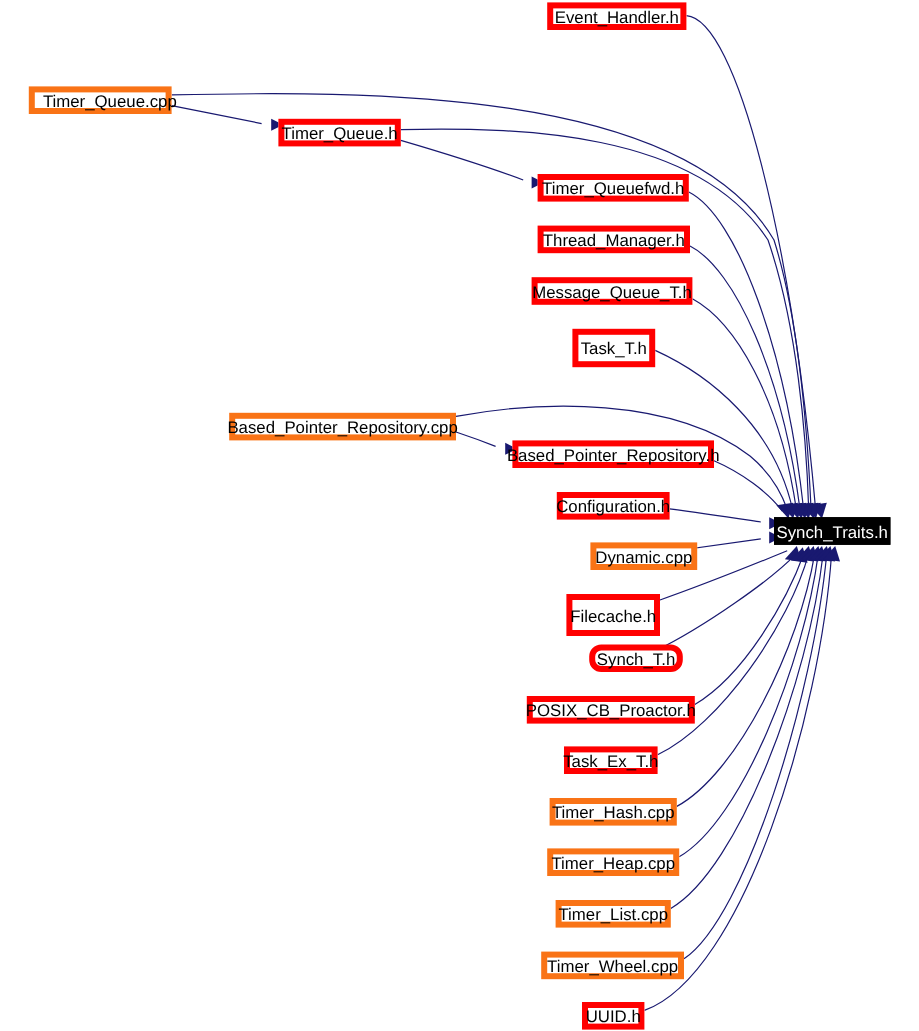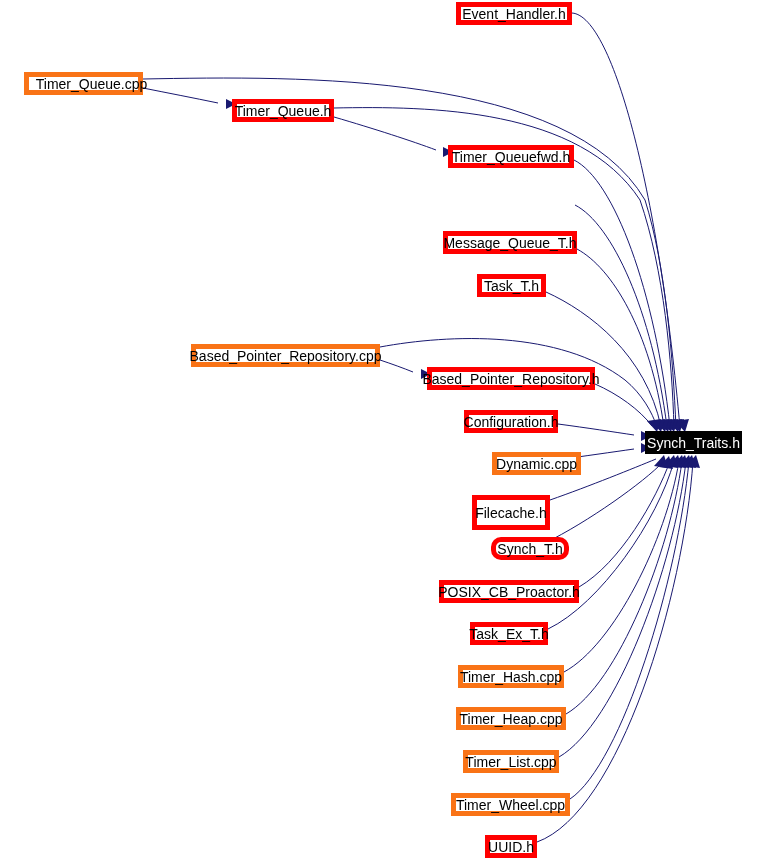--- a/index.html
+++ b/index.html
@@ -105,24 +105,27 @@
     </div>
     <div class="node source" style="left: 24px; top: 72px; width: 119px; height: 23px; padding-left: 16px;">
       <span>Timer_Queue.cpp</span>
     </div>
     <div class="node header" style="left: 232px; top: 99px; width: 102px; height: 23px;">
       <span>Timer_Queue.h</span>
     </div>
     <div class="node header" style="left: 448px; top: 145px; width: 126px; height: 23px;">
       <span>Timer_Queuefwd.h</span>
     </div>
+    <div class="node header" style="left: 448px; top: 188px; width: 127px; height: 23px;">
+      <span>Thread_Manager.h</span>
+    </div>
     <div class="node header" style="left: 443px; top: 231px; width: 134px; height: 23px;">
       <span>Message_Queue_T.h</span>
     </div>
-    <div class="node header" style="left: 477px; top: 274px; width: 69px; height: 23px;">
+    <div class="node header" style="left: 477px; top: 274px; width: 69px; height: 32px;">
       <span>Task_T.h</span>
     </div>
     <div class="node source" style="left: 191px; top: 344px; width: 189px; height: 23px;">
       <span>Based_Pointer_Repository.cpp</span>
     </div>
     <div class="node header" style="left: 427px; top: 367px; width: 168px; height: 23px;">
       <span>Based_Pointer_Repository.h</span>
     </div>
     <div class="node header" style="left: 464px; top: 410px; width: 94px; height: 23px;">
       <span>Configuration.h</span>

